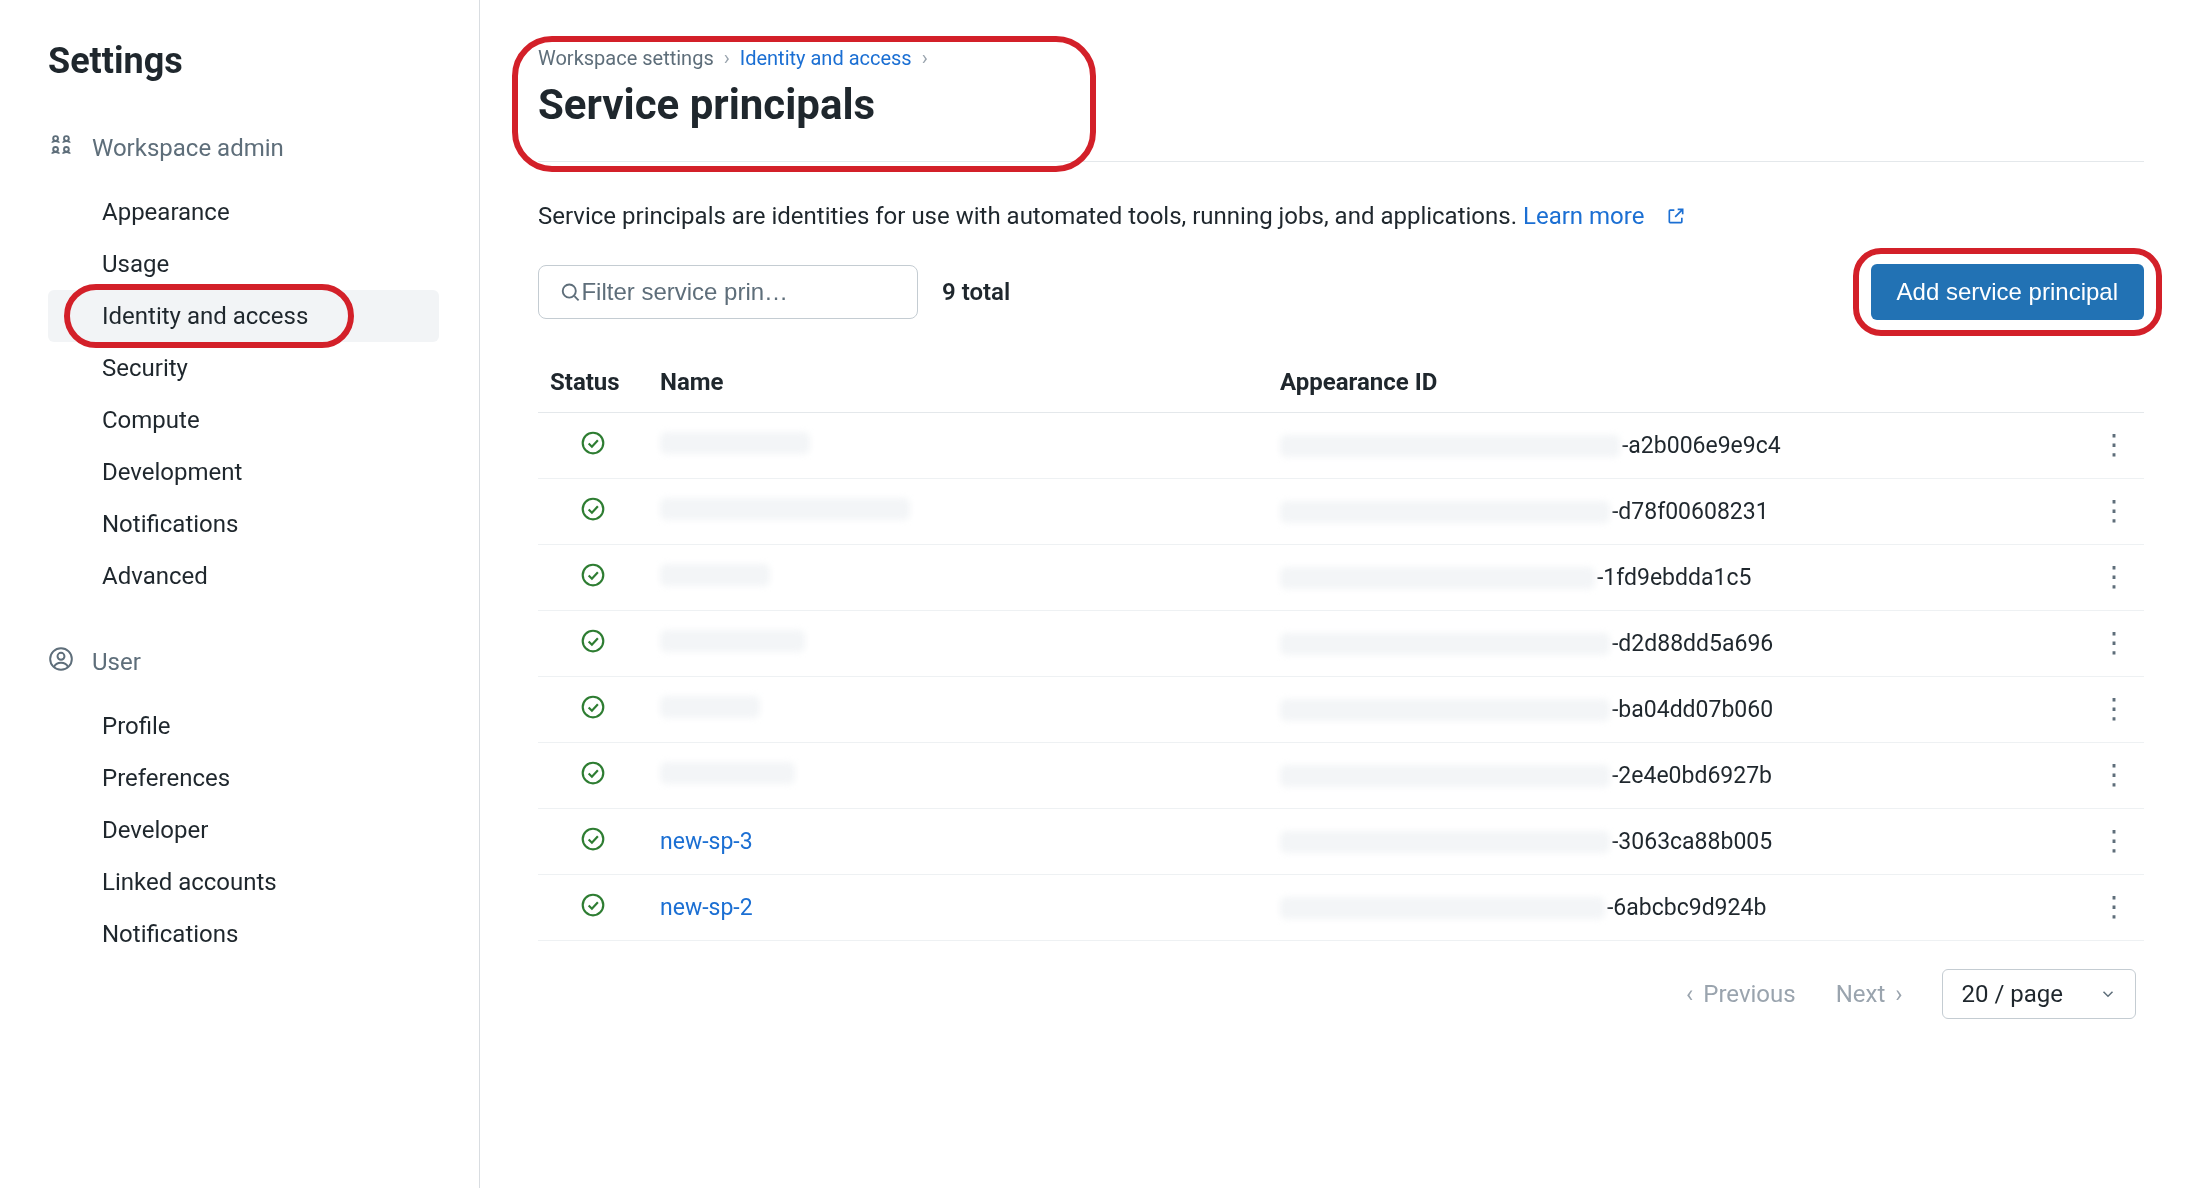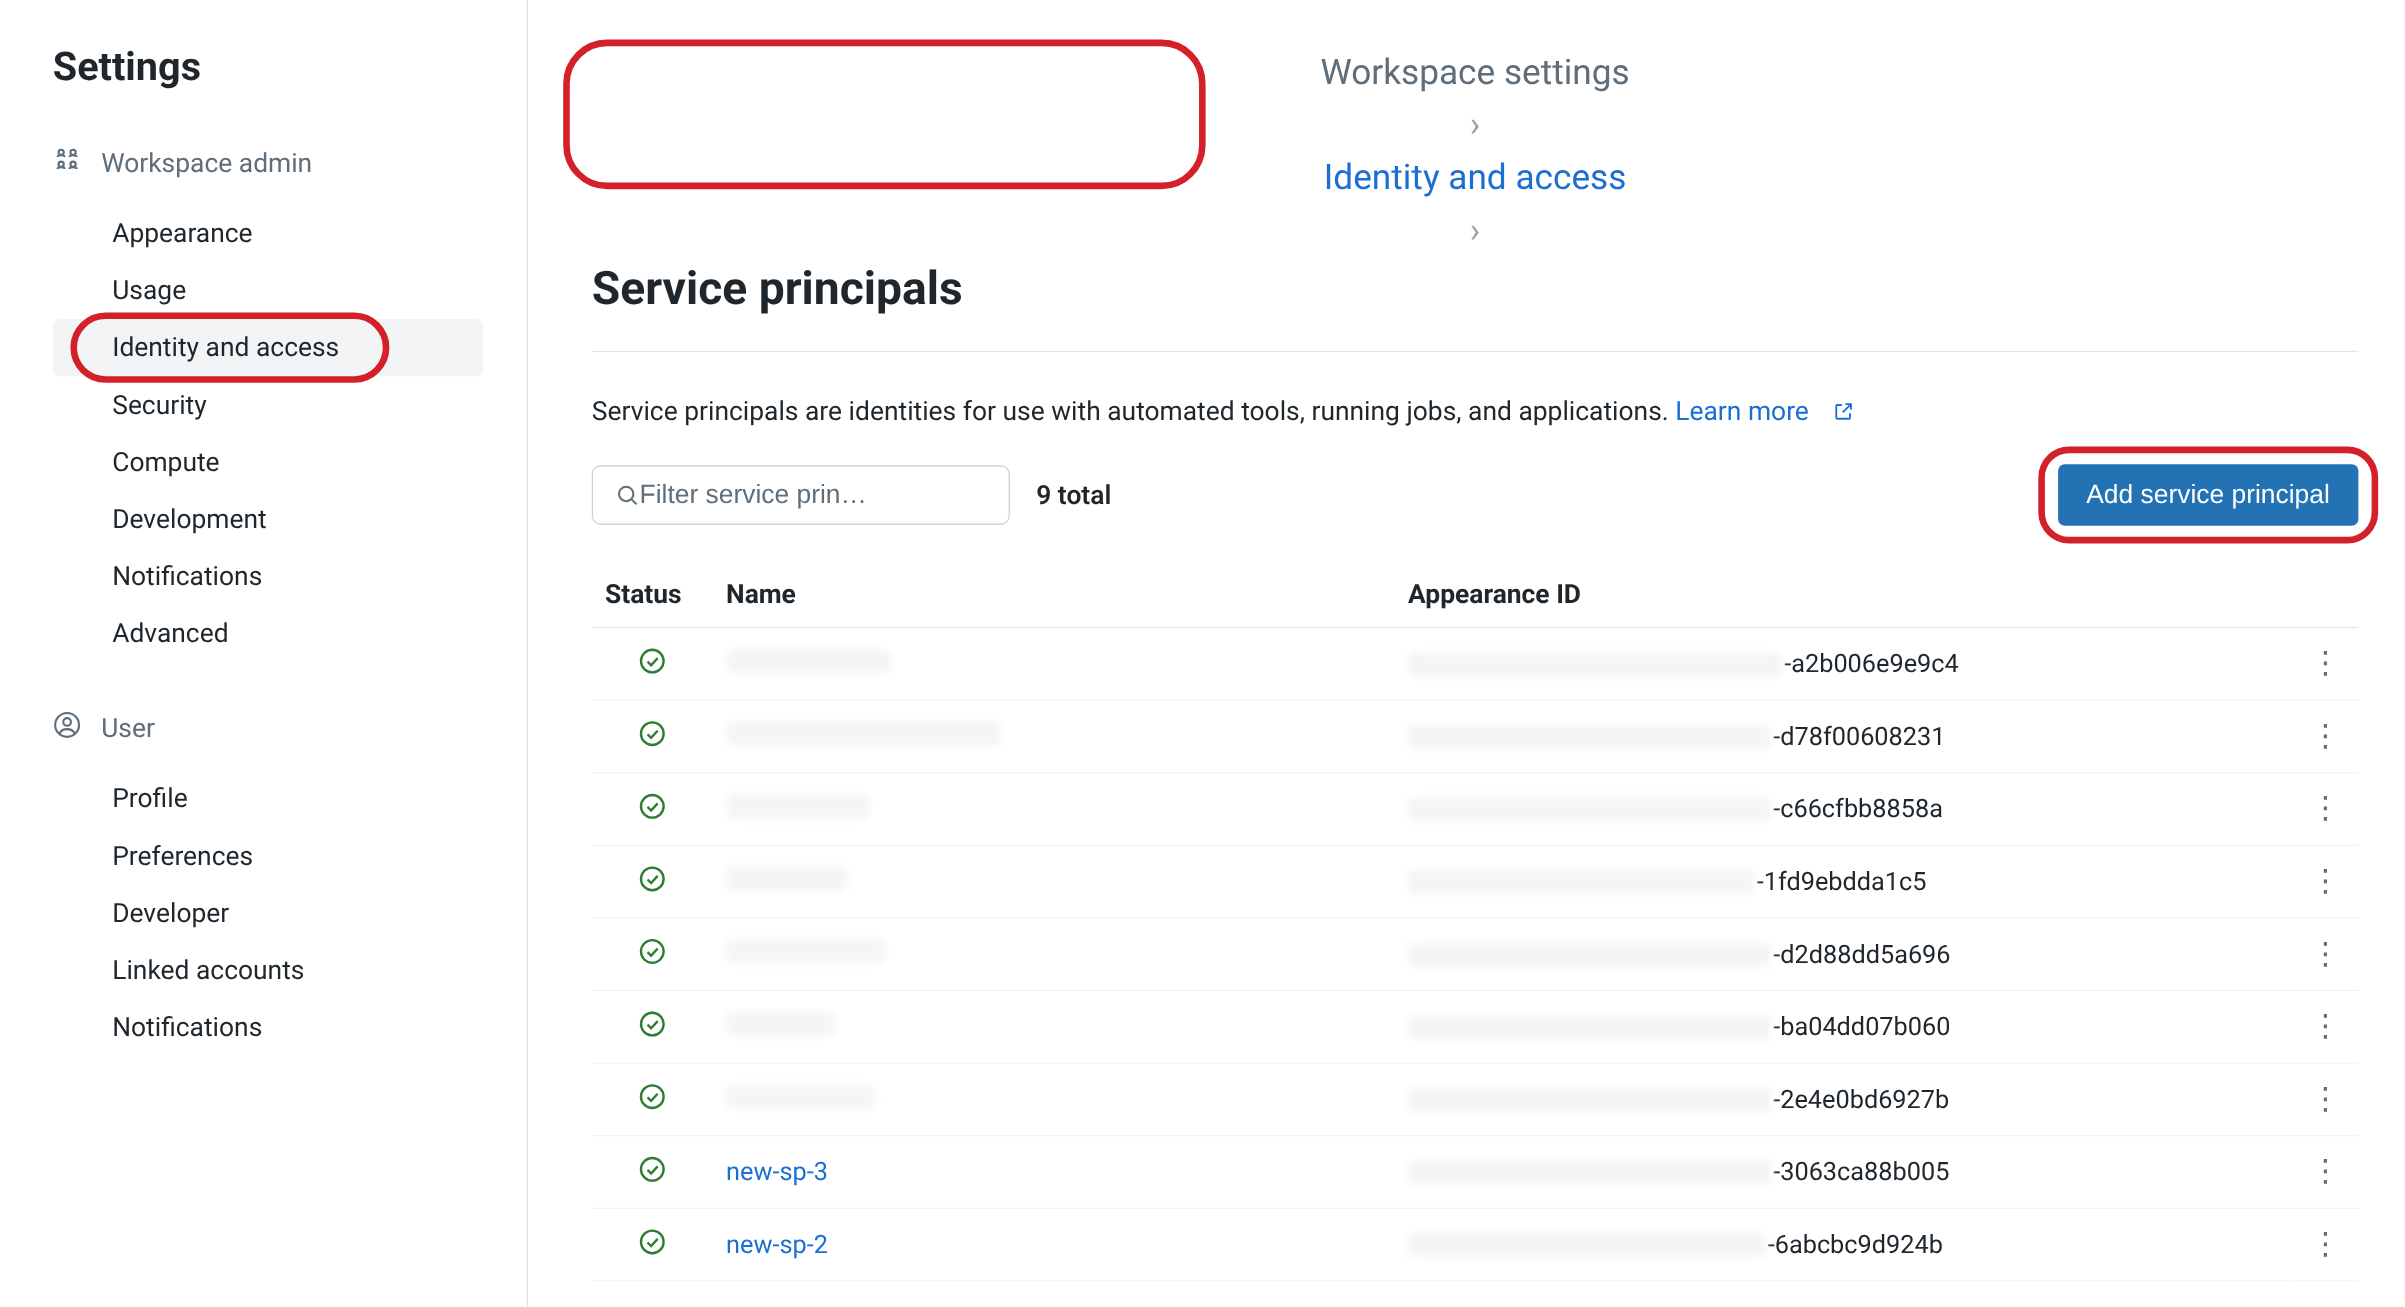--- a/index.html
+++ b/index.html
@@ -56,23 +56,22 @@
     flex: 1;
     padding: 46px 42px 40px 58px;
     display: flex;
     flex-direction: column;
   }
   .header-region { position: relative; margin-bottom: 32px; }
   .breadcrumb {
     display: flex;
     align-items: center;
     gap: 10px;
-    font-size: 32px;
+    font-size: 20px;
     margin-bottom: 10px;
-    flex-direction: column;
   }
   .breadcrumb .bc { color: #5e6e7a; }
   .breadcrumb .bc.link { color: #1b6fd3; cursor:pointer; }
   .breadcrumb .chev { color: #9aa4ae; }
   .page-title {
     font-size: 42px;
     font-weight: 700;
   }
   .divider { border: none; border-top: 1px solid #e4e8eb; margin-bottom: 40px; }
   .intro {
@@ -338,34 +337,20 @@
                 <span class="appid-suffix">-d78f00608231</span>
               </div>
             </td>
             <td class="col-menu"><span class="kebab">⋮</span></td>
           </tr>
           <tr>
             <td class="col-status status-icon"><span><svg viewBox="0 0 24 24" fill="none" stroke="#2e7d32" stroke-width="2">
                   <circle cx="12" cy="12" r="9.5"></circle>
                   <polyline points="8 12.5 11 15.5 16.5 9.5"></polyline>
                 </svg></span></td>
-            <td class="col-name"><span class="redacted" style="width: 130px;"></span></td>
-            <td class="col-appid">
-              <div class="appid-cell">
-                <span class="redacted" style="width: 330px;"></span>
-                <span class="appid-suffix">-c66cfbb8858a</span>
-              </div>
-            </td>
-            <td class="col-menu"><span class="kebab">⋮</span></td>
-          </tr>
-          <tr>
-            <td class="col-status status-icon"><span><svg viewBox="0 0 24 24" fill="none" stroke="#2e7d32" stroke-width="2">
-                  <circle cx="12" cy="12" r="9.5"></circle>
-                  <polyline points="8 12.5 11 15.5 16.5 9.5"></polyline>
-                </svg></span></td>
             <td class="col-name"><span class="redacted" style="width: 110px;"></span></td>
             <td class="col-appid">
               <div class="appid-cell">
                 <span class="redacted" style="width: 315px;"></span>
                 <span class="appid-suffix">-1fd9ebdda1c5</span>
               </div>
             </td>
             <td class="col-menu"><span class="kebab">⋮</span></td>
           </tr>
           <tr>

